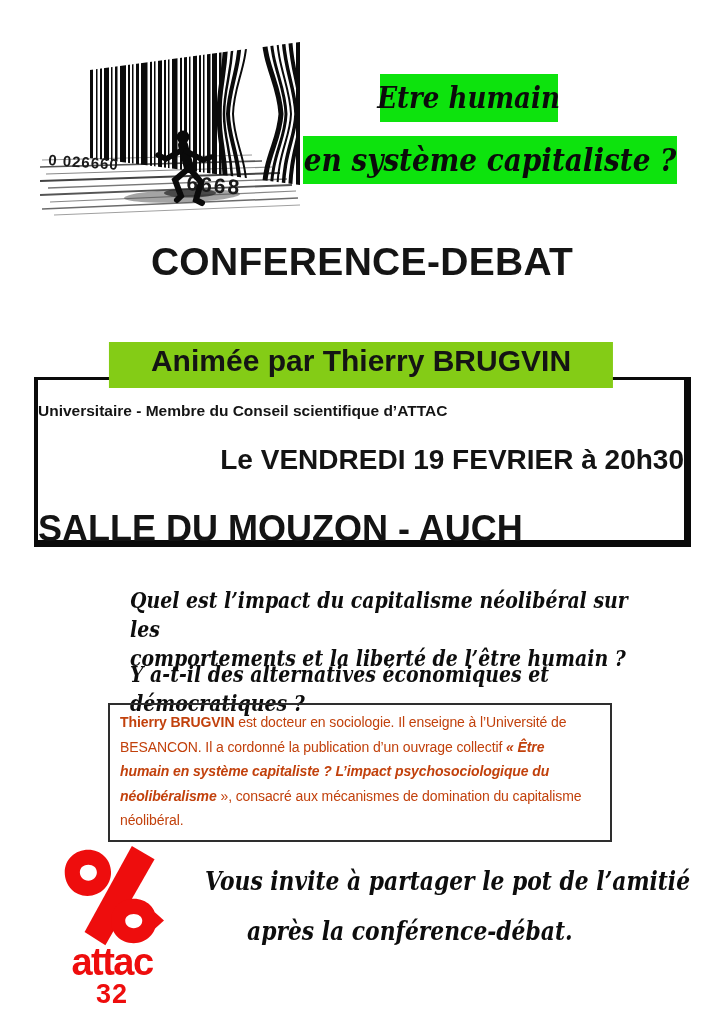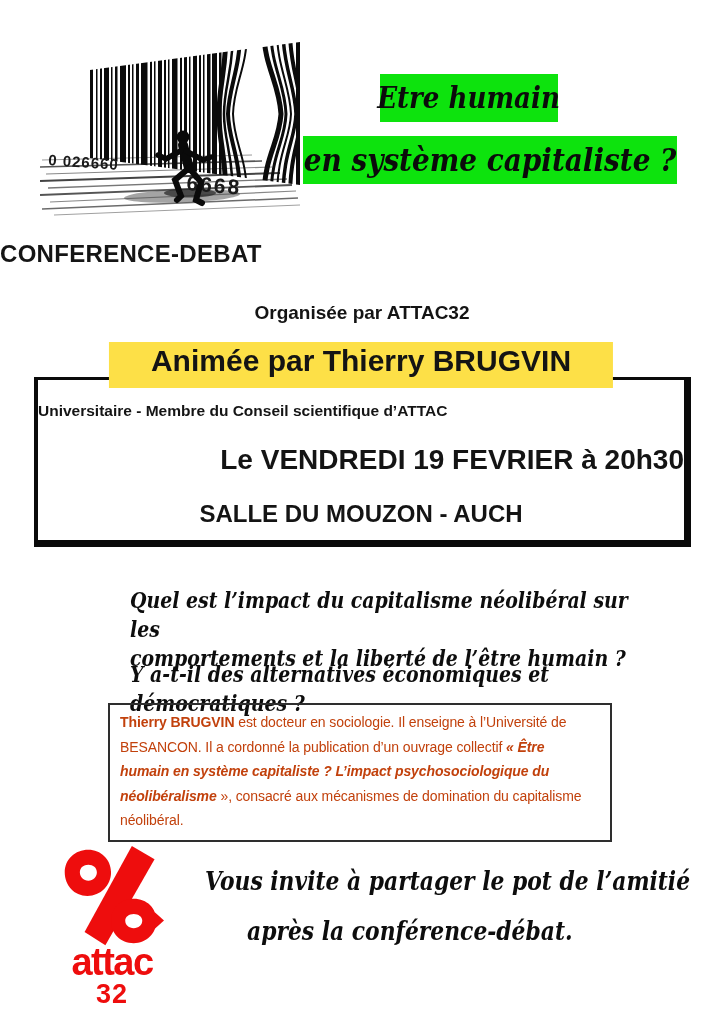--- a/index.html
+++ b/index.html
@@ -14,34 +14,34 @@
 
   
   .hl { position:absolute; background:var(--green,#0de30d); display:flex; align-items:center; justify-content:center; }
   .hl1 { left:380px; top:74px;  width:178px; height:48px; }
   .hl2 { left:303px; top:136px; width:374px; height:48px; }
   .script { font-family:"DejaVu Serif", serif; font-style:italic; font-weight:700; color:#0b0b0b; }
   .hl .t { white-space:nowrap; transform:scaleX(.9); }
   .hl1 .t { font-size:29px; }
   .hl2 .t { font-size:31px; }
 
-  .conf { position:absolute; left:0; right:0; top:240px; text-align:left;
-          font-weight:700; font-size:24px; letter-spacing:.3px; color:#151515; }
+  .conf { position:absolute; left:0; right:0; top:240px; text-align:center;
+          font-weight:700; font-size:39px; letter-spacing:.3px; color:#151515; }
   .org  { position:absolute; left:0; right:0; top:302px; text-align:center;
           font-weight:700; font-size:19px; }
 
   
   .main-box { position:absolute; left:34px; top:377px; width:657px; height:170px;
               box-sizing:border-box; border:solid #0a0a0a; border-width:3px 7px 7px 4px; }
   .speaker { position:absolute; top:-38px; left:50%; transform:translateX(-50%);
-             background:#fde047; padding:2px 42px 10px; font-size:30px; font-weight:700;
+             background:#84cc16; padding:2px 42px 10px; font-size:30px; font-weight:700;
              white-space:nowrap; }
   .role     { position:absolute; top:22px;  left:0; right:0; text-align:left; font-weight:700; font-size:15.5px; }
   .datetime { position:absolute; top:64px;  left:0; right:0; text-align:right; font-weight:700; font-size:28px; }
-  .venue    { position:absolute; top:120px; left:0; right:0; text-align:center; font-weight:700; font-size:24px; }
+  .venue    { position:absolute; top:128px; left:0; right:0; font-weight:700; font-size:36px; }
 
   
   .q { position:absolute; left:130px; font-size:22.5px; line-height:29px;
        white-space:pre-line; transform:scaleX(.84); transform-origin:0 0; color:#0d0d0d; }
   .q1 { top:586px; }
   .q2 { top:660px; }
 
   
   .bio-box { position:absolute; left:108px; top:703px; width:504px; box-sizing:border-box;
              border:2px solid #2e2e2e; padding:5px 10px 7px; }
@@ -148,21 +148,20 @@
   </svg>
 
   <div class="hl hl1">
     <span class="t script">Etre humain</span>
   </div>
   <div class="hl hl2">
     <span class="t script">en système capitaliste ?</span>
   </div>
 
   <div class="conf">CONFERENCE-DEBAT</div>
-  <div class="org">Organisée par ATTAC32</div>
 
   <div class="main-box">
     <div class="speaker">Animée par Thierry BRUGVIN</div>
     <div class="role">Universitaire - Membre du Conseil scientifique d’ATTAC</div>
     <div class="datetime">Le VENDREDI 19 FEVRIER à 20h30</div>
     <div class="venue">SALLE DU MOUZON - AUCH</div>
   </div>
 
   <div class="q q1 script">Quel est l’impact du capitalisme néolibéral sur les
 comportements et la liberté de l’être humain ?</div>

